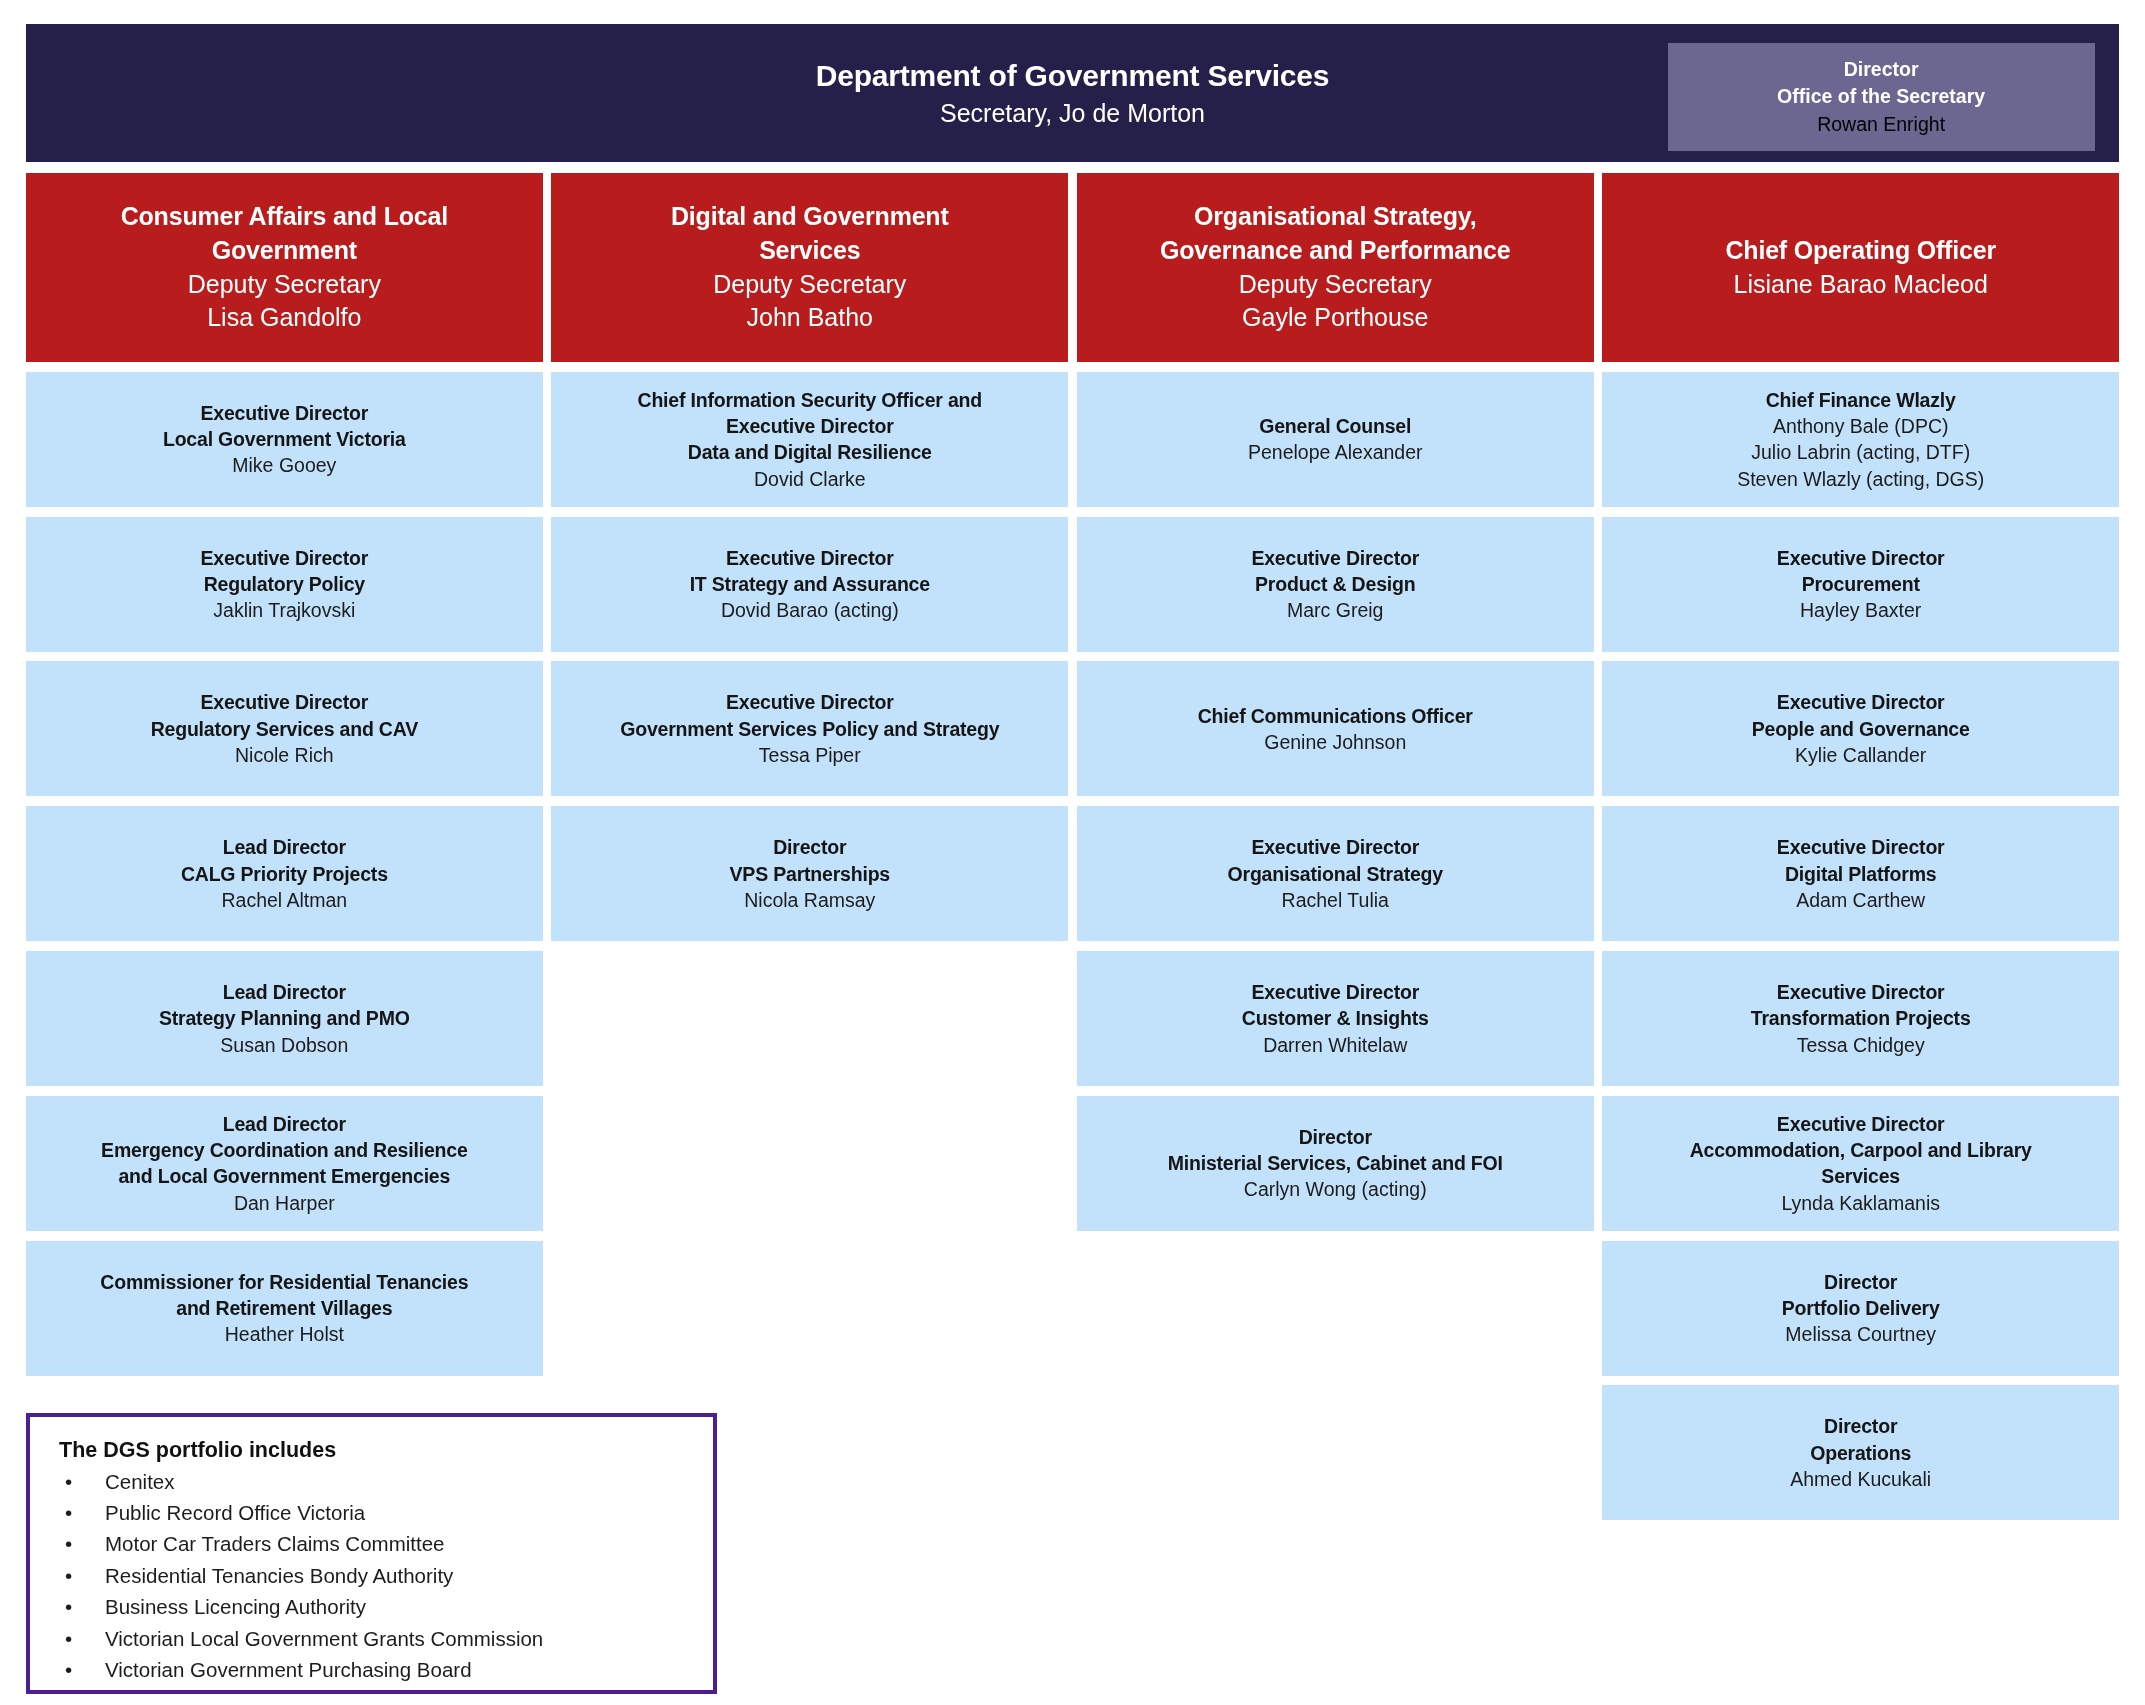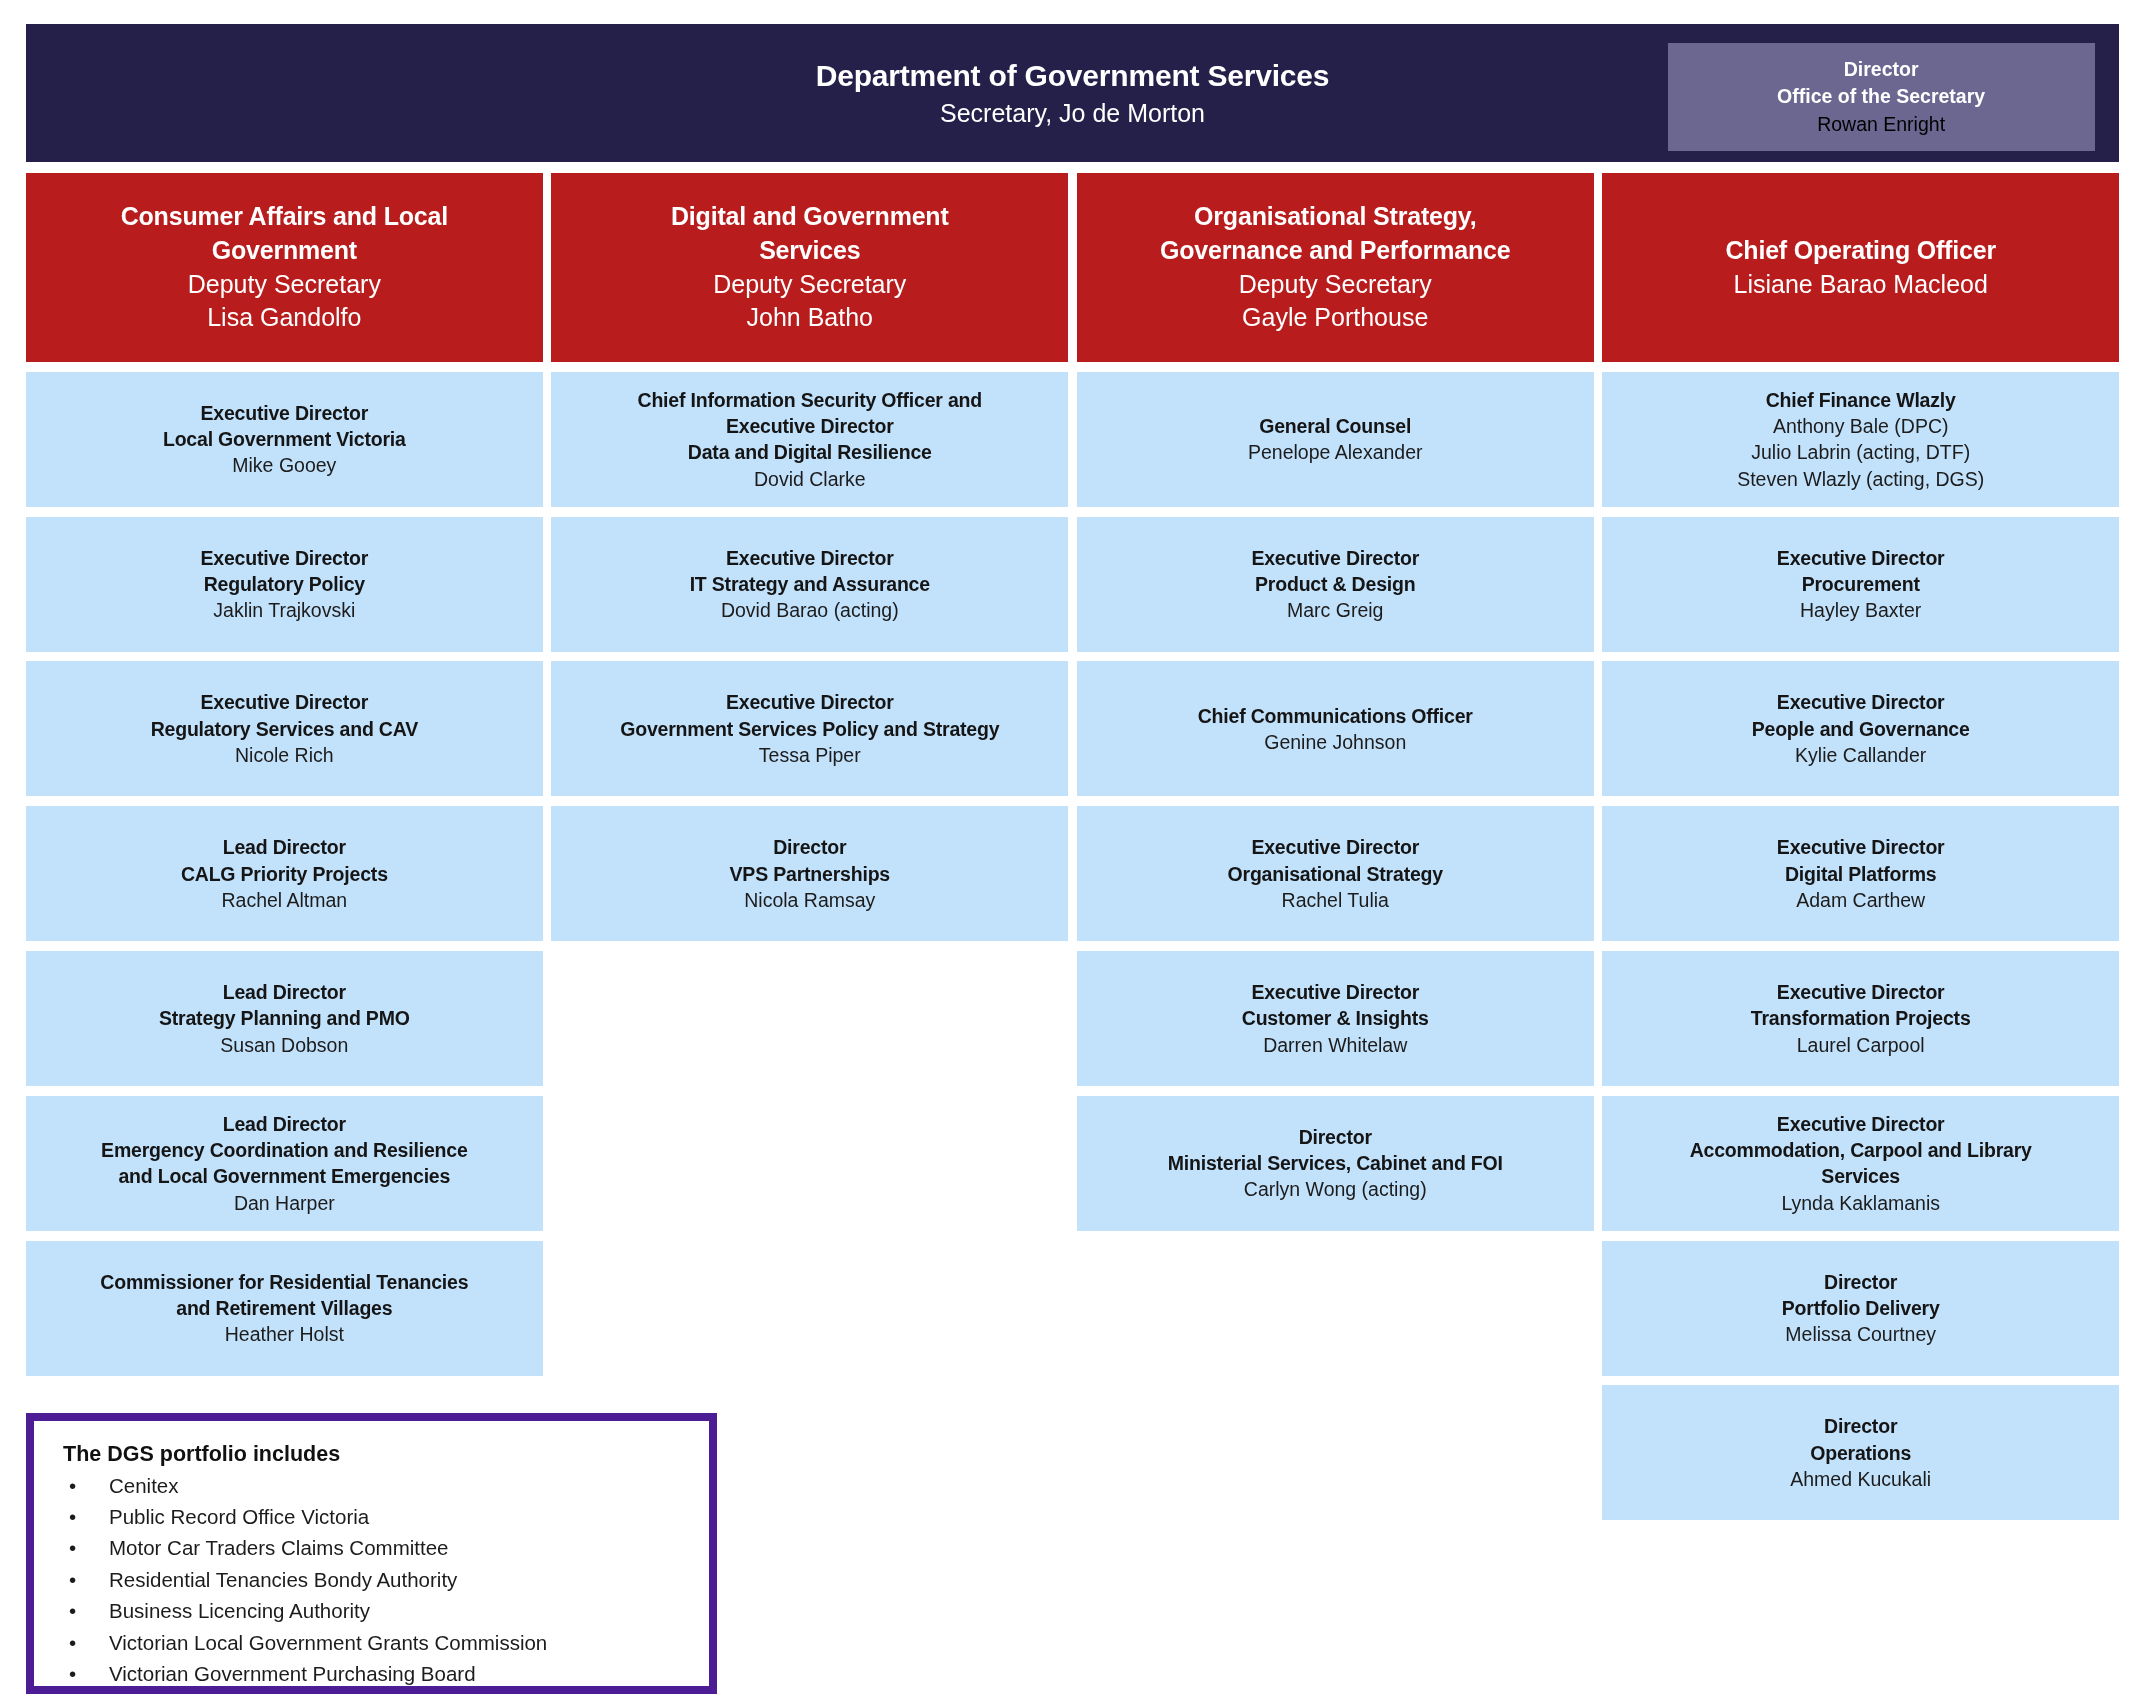--- a/index.html
+++ b/index.html
@@ -120,21 +120,21 @@
     font-size: 25px;
     line-height: 1.35;
   }
 
   
   .portfolio {
     position: absolute;
     left: 26px; top: 1413px;
     width: 691px; height: 281px;
     background: #ffffff;
-    border: 8px solid #4c1d95;
+    border: 4px solid #4c1d95;
     padding: 17.6px 19.5px 0 29px;
   }
   .portfolio-title {
     color: #111111;
     font-size: 21.5px;
     font-weight: 700;
     line-height: 1.45;
   }
   .portfolio ul {
     list-style: none;
@@ -305,21 +305,21 @@
         <div class="name">Kylie Callander</div>
       </div>
       <div class="box">
         <div class="role">Executive Director
 Digital Platforms</div>
         <div class="name">Adam Carthew</div>
       </div>
       <div class="box">
         <div class="role">Executive Director
 Transformation Projects</div>
-        <div class="name">Laurel Carpool</div>
+        <div class="name">Tessa Chidgey</div>
       </div>
       <div class="box">
         <div class="role">Executive Director
 Accommodation, Carpool and Library
 Services</div>
         <div class="name">Lynda Kaklamanis</div>
       </div>
       <div class="box">
         <div class="role">Director
 Portfolio Delivery</div>

